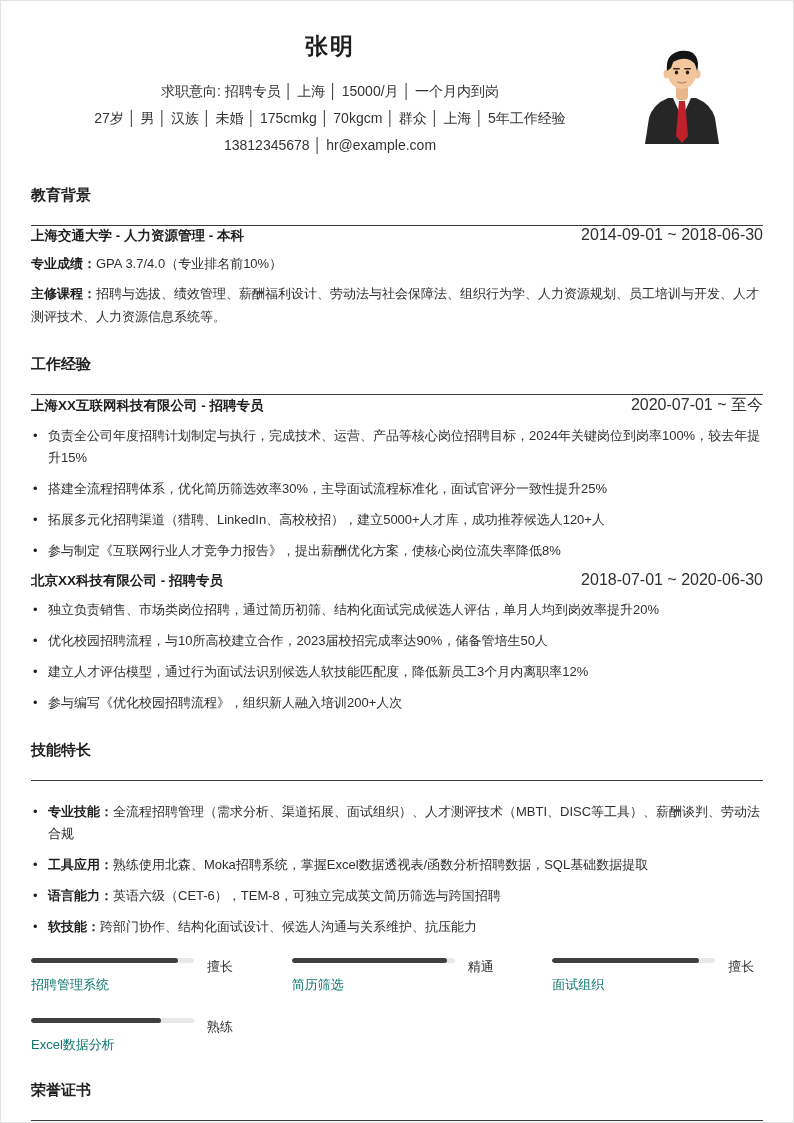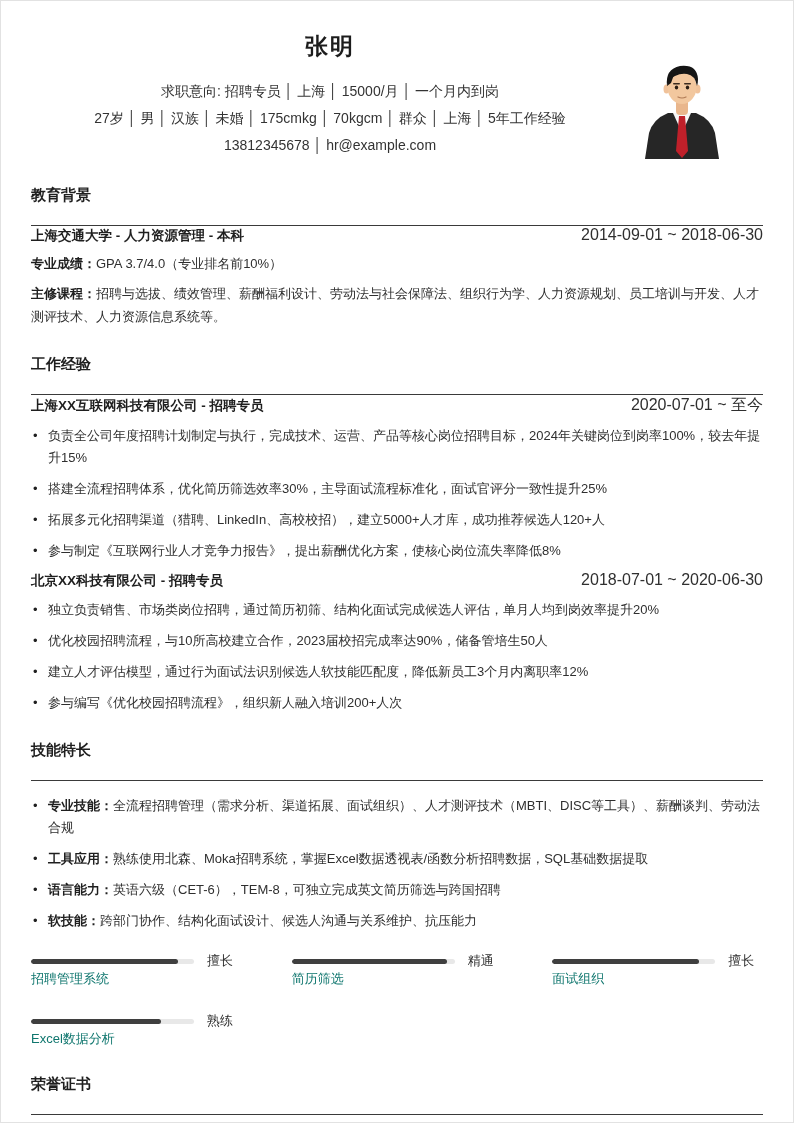--- a/index.html
+++ b/index.html
@@ -8,21 +8,21 @@
     width: 794px; height: 1123px;
     font-family: "Liberation Sans", "DejaVu Sans", sans-serif;
     color: #2f2f2f;
     border: 1px solid #e2e2e2;
     overflow: hidden;
     position: relative;
   }
   .page { padding: 20px 30px 0 30px; }
 
   
-  header { display: flex; align-items: flex-end; }
+  header { display: flex; align-items: center; }
   .head-left { flex: 1; text-align: center; padding-top: 10px; }
   .candidate-name { font-size: 23px; font-weight: 700; color: #1c1c1c; letter-spacing: 2px; margin-bottom: 16px; }
   .head-line { font-size: 14px; color: #333; line-height: 27px; }
   .photo { width: 90px; height: 100px; margin: 8px 36px 0 8px; flex: 0 0 auto; }
   .photo svg { display: block; width: 100%; height: 100%; }
 
   
   section { margin-top: 27px; }
   .sec-title {
     font-size: 15px; font-weight: 700; color: #1f1f1f;
@@ -46,21 +46,21 @@
     content: "•"; position: absolute; left: 2px; top: 0;
     font-size: 13px; color: #1f1f1f;
   }
   ul.bullets li b { color: #1f1f1f; }
 
   
   .bars-grid {
     display: grid; grid-template-columns: repeat(3, 1fr);
     column-gap: 50px; row-gap: 24px; margin-top: 20px;
   }
-  .bar-line { display: flex; align-items: center; gap: 13px; }
+  .bar-line { display: flex; align-items: flex-start; gap: 13px; }
   .track { width: 163px; height: 5px; background: #e8e8e8; border-radius: 3px; overflow: hidden; }
   .fill { height: 100%; background: #3f3f3f; border-radius: 3px; }
   .level { font-size: 13px; color: #2f2f2f; white-space: nowrap; }
   .bar-name { font-size: 13px; color: #0f766e; }
 </style>
 </head>
 <body>
 
 <div class="page">
 
@@ -131,21 +131,21 @@
     <ul class="bullets">
       <li>独立负责销售、市场类岗位招聘，通过简历初筛、结构化面试完成候选人评估，单月人均到岗效率提升20%</li>
       <li>优化校园招聘流程，与10所高校建立合作，2023届校招完成率达90%，储备管培生50人</li>
       <li>建立人才评估模型，通过行为面试法识别候选人软技能匹配度，降低新员工3个月内离职率12%</li>
       <li>参与编写《优化校园招聘流程》，组织新人融入培训200+人次</li>
     </ul>
   </section>
 
   <section>
     <h2 class="sec-title">技能特长</h2>
-    <ul class="bullets" style="margin-top:14px">
+    <ul class="bullets" style="margin-top:20px">
       <li><b>专业技能：</b><span>全流程招聘管理（需求分析、渠道拓展、面试组织）、人才测评技术（MBTI、DISC等工具）、薪酬谈判、劳动法合规</span></li>
       <li><b>工具应用：</b><span>熟练使用北森、Moka招聘系统，掌握Excel数据透视表/函数分析招聘数据，SQL基础数据提取</span></li>
       <li><b>语言能力：</b><span>英语六级（CET-6），TEM-8，可独立完成英文简历筛选与跨国招聘</span></li>
       <li><b>软技能：</b><span>跨部门协作、结构化面试设计、候选人沟通与关系维护、抗压能力</span></li>
     </ul>
 
     <div class="bars-grid">
       <div class="bar-group">
         <div class="bar-line">
           <div class="track">

